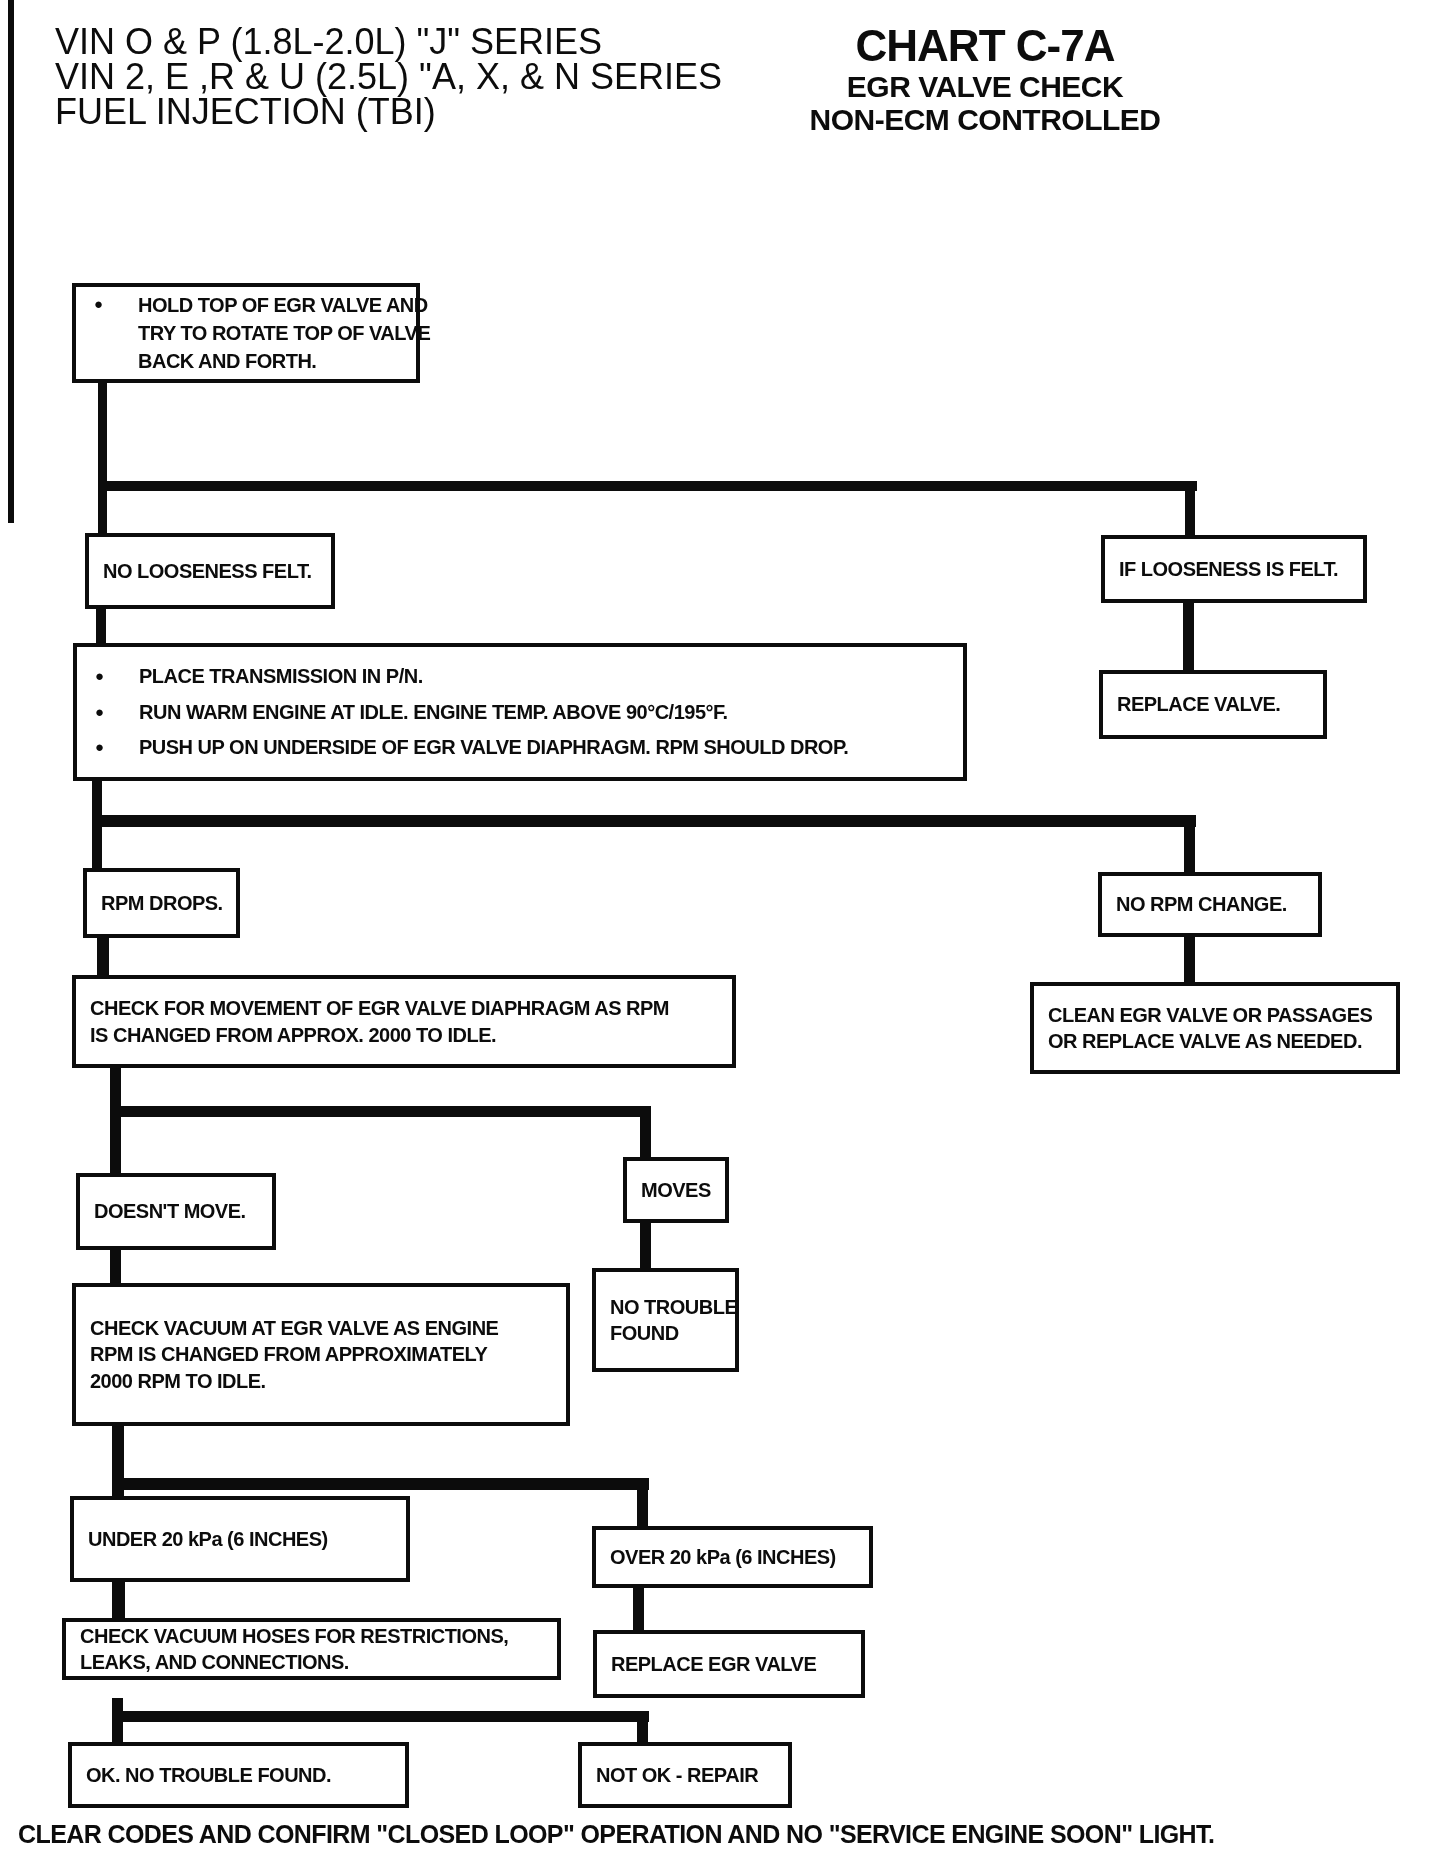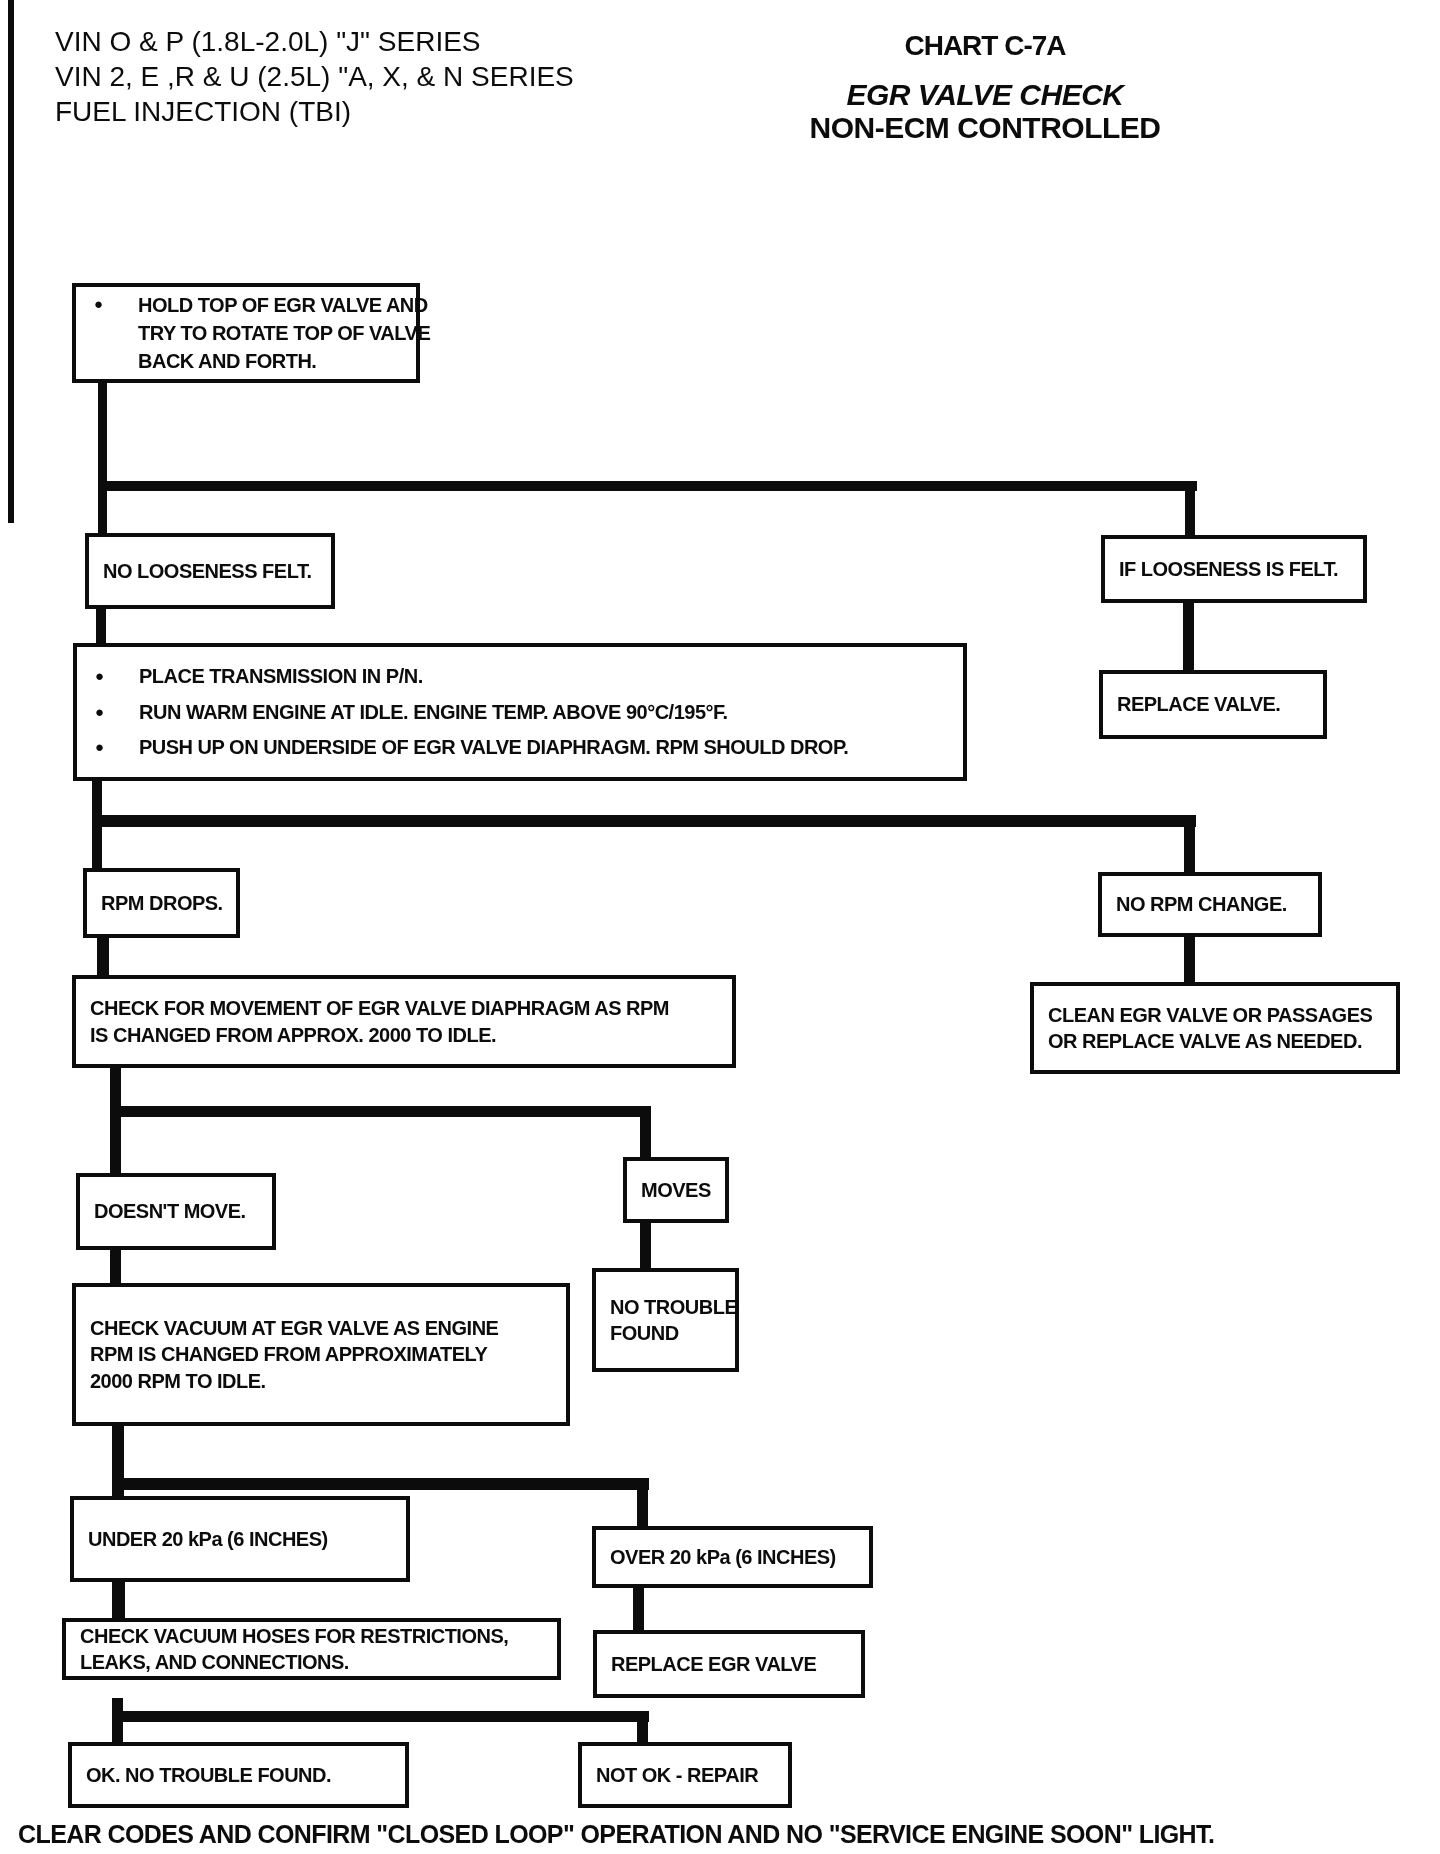--- a/index.html
+++ b/index.html
@@ -5,25 +5,25 @@
   html,body{margin:0;padding:0;background:#e8e8e8;}
   .page{
     position:relative;
     width:1440px;height:1854px;
     background:#ffffff;
     font-family:"Liberation Sans", sans-serif;
     color:#0c0c0c;
     overflow:hidden;
   }
   .left-rule{position:absolute;left:8px;top:0;width:6px;height:523px;background:#0c0c0c;}
-  .hdr-left{position:absolute;left:55px;top:24px;font-size:28px;font-weight:400;line-height:35px;letter-spacing:0;}
+  .hdr-left{position:absolute;left:55px;top:24px;font-size:36px;font-weight:400;line-height:35px;letter-spacing:0;}
   .hdr-right{position:absolute;left:780px;top:22px;width:410px;text-align:center;}
-  .hdr-title{font-size:28px;font-weight:700;letter-spacing:-1px;line-height:48px;}
+  .hdr-title{font-size:44px;font-weight:700;letter-spacing:-1px;line-height:48px;}
   .hdr-sub{font-size:30px;font-weight:700;letter-spacing:-0.5px;line-height:33px;}
-  .hdr-sub.first{margin-top:8px;font-style:italic;}
+  .hdr-sub.first{margin-top:0;}
 
   .box{
     position:absolute;
     border:4px solid #0c0c0c;
     background:#ffffff;
     box-sizing:border-box;
     display:flex;
     align-items:center;
     padding:0 14px;
     font-size:20px;

